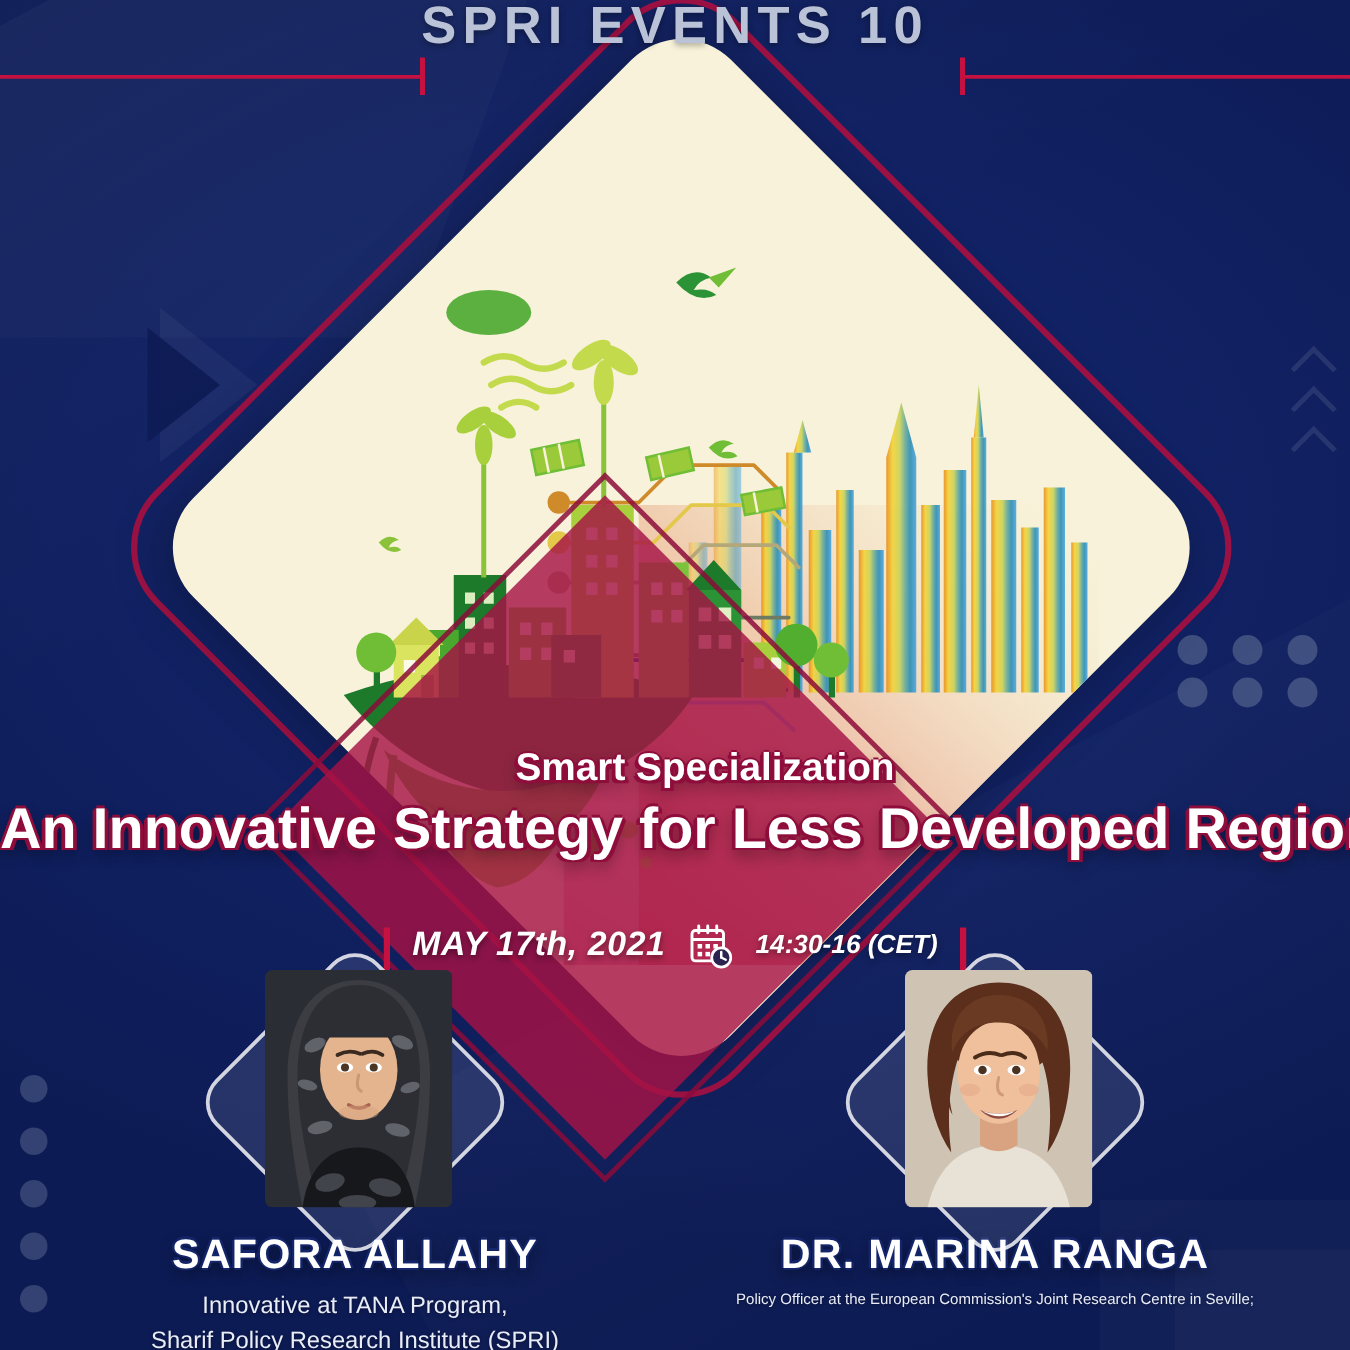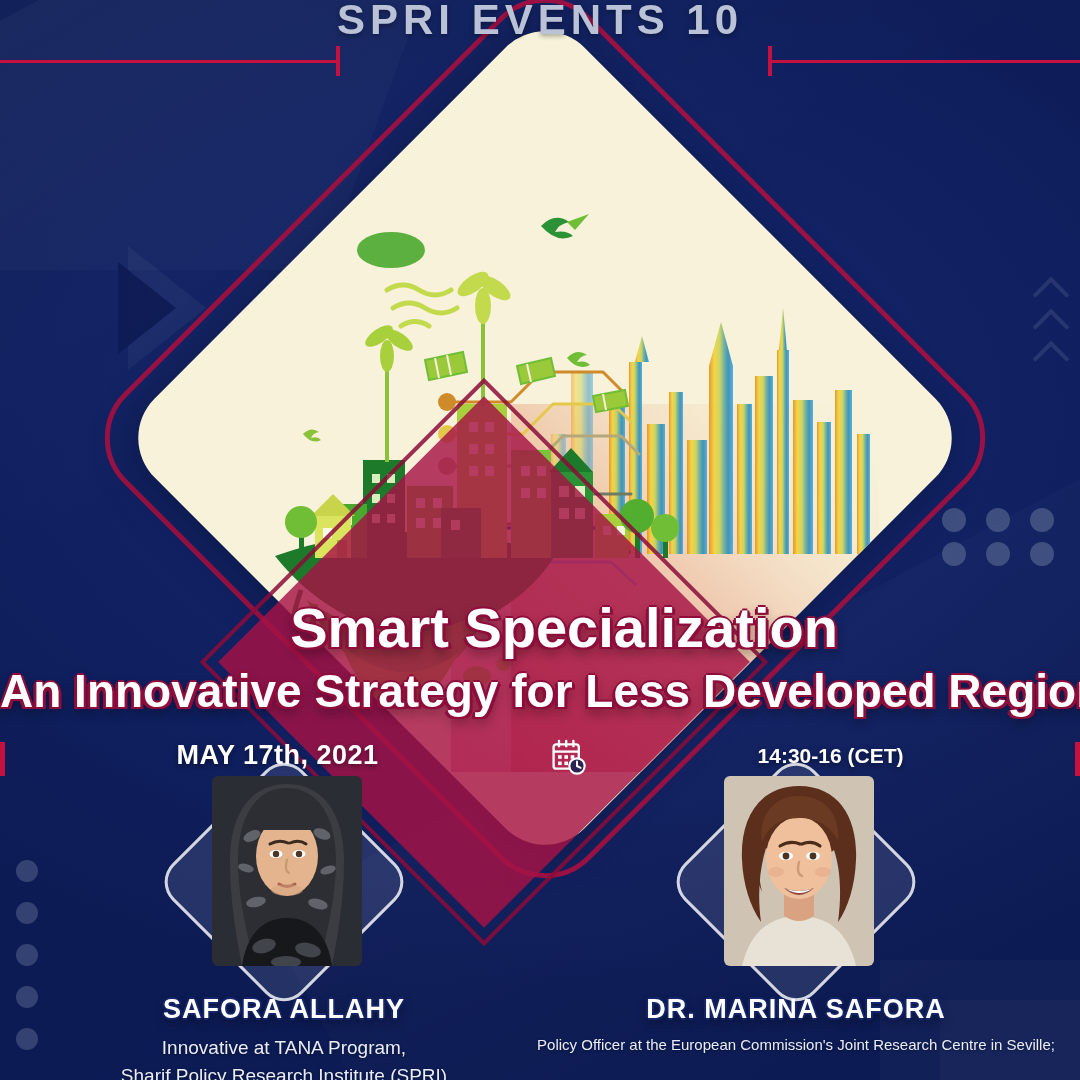--- a/index.html
+++ b/index.html
@@ -141,27 +141,27 @@
     position:absolute; left:0; top:596px; width:1080px; text-align:center; z-index:7;
   }
   .title-line {
     color:#ffffff; font-weight:bold; line-height:1.16;
     text-shadow:
       -2px 0 #8e0d3b, 2px 0 #8e0d3b, 0 -2px #8e0d3b, 0 2px #8e0d3b,
       -3px 2px #8e0d3b, 3px 2px #8e0d3b,
       0 6px 12px rgba(0,0,0,.45);
     white-space:nowrap;
   }
-  .title-line.l1 { font-size:56px;margin-left:48px; }
+  .title-line.l1 { font-size:31px;margin-left:48px; }
   .title-line.l2 { font-size:46px; margin-top:4px; }
 
   
   .datetime-row {
     position:absolute; left:0; top:736px; width:1080px; z-index:7;
-    display:flex; align-items:flex-start; justify-content:space-between; gap:18px;
+    display:flex; align-items:flex-start; justify-content:center; gap:18px;font-style:italic;
   }
   .vbar { width:5px; height:34px; background:#c4113f; margin-top:6px; }
   .date-text {
     color:#ffffff; font-size:27px; font-weight:bold; letter-spacing:.5px;
     margin-top:4px;
     text-shadow:0 2px 5px rgba(0,0,0,.45);
   }
   .cal-icon { width:36px; height:38px; margin-top:2px; position:relative; }
   .time-block { color:#ffffff; font-size:21px; font-weight:bold; line-height:1.35; text-align:right; margin-top:6px;
     text-shadow:0 2px 5px rgba(0,0,0,.45); }
@@ -182,30 +182,30 @@
     transform:rotate(45deg);
     background:rgba(255,255,255,.10);
   }
   .photo-clip {
     position:absolute; left:28px; top:-6px; width:150px; height:190px;
     overflow:hidden;
     border-radius:6px;
   }
   .photo { width:150px; height:190px; position:relative; }
   .speaker-name {
-    margin-top:12px; color:#ffffff; font-size:27px; font-weight:bold; letter-spacing:1px;
+    margin-top:2px; color:#ffffff; font-size:33px; font-weight:bold; letter-spacing:1px;
     text-shadow:-2px 0 #14256a,2px 0 #14256a,0 -2px #14256a,0 2px #14256a,0 4px 10px rgba(0,0,0,.5);
     white-space:nowrap;
   }
   .speaker-role {
     margin-top:9px; color:#e9edf7; line-height:1.45;
     text-shadow:0 1px 3px rgba(0,0,0,.4);
   }
   .speaker.left  .speaker-role { font-size:19px; }
-  .speaker.right .speaker-role { font-size:15px; }
+  .speaker.right .speaker-role { font-size:12px; }
 </style>
 </head>
 <body>
 
 <div class="poster">
 
   <div class="bg-corner-tl"></div>
   <div class="bg-diag d1"></div>
   <div class="bg-diag d2"></div>
   <div class="bg-corner-br"></div>
@@ -549,21 +549,21 @@
             <path d="M75 86 q-3 12 3 14" stroke="#d09b77" stroke-width="2.4" fill="none" stroke-linecap="round"></path>
 
             <path d="M60 112 q15 14 30 0 q-15 6 -30 0 z" fill="#8e4a42"></path>
             <path d="M62 113 q14 8 26 0 q-13 4 -26 0 z" fill="#fdfdfa"></path>
 
             <ellipse cx="52" cy="96" rx="8" ry="5" fill="#e2a184" opacity=".45"></ellipse>
             <ellipse cx="99" cy="96" rx="8" ry="5" fill="#e2a184" opacity=".45"></ellipse>
           </svg>
         </div>
       </div>
-      <div class="speaker-name">DR. MARINA SAFORA</div>
+      <div class="speaker-name">DR. MARINA RANGA</div>
       <div class="speaker-role">
         <div>Policy Officer at the European Commission's Joint Research Centre in Seville;</div>
 
       </div>
     </div>
 
   </div>
 </div>
 
 </body></html>

